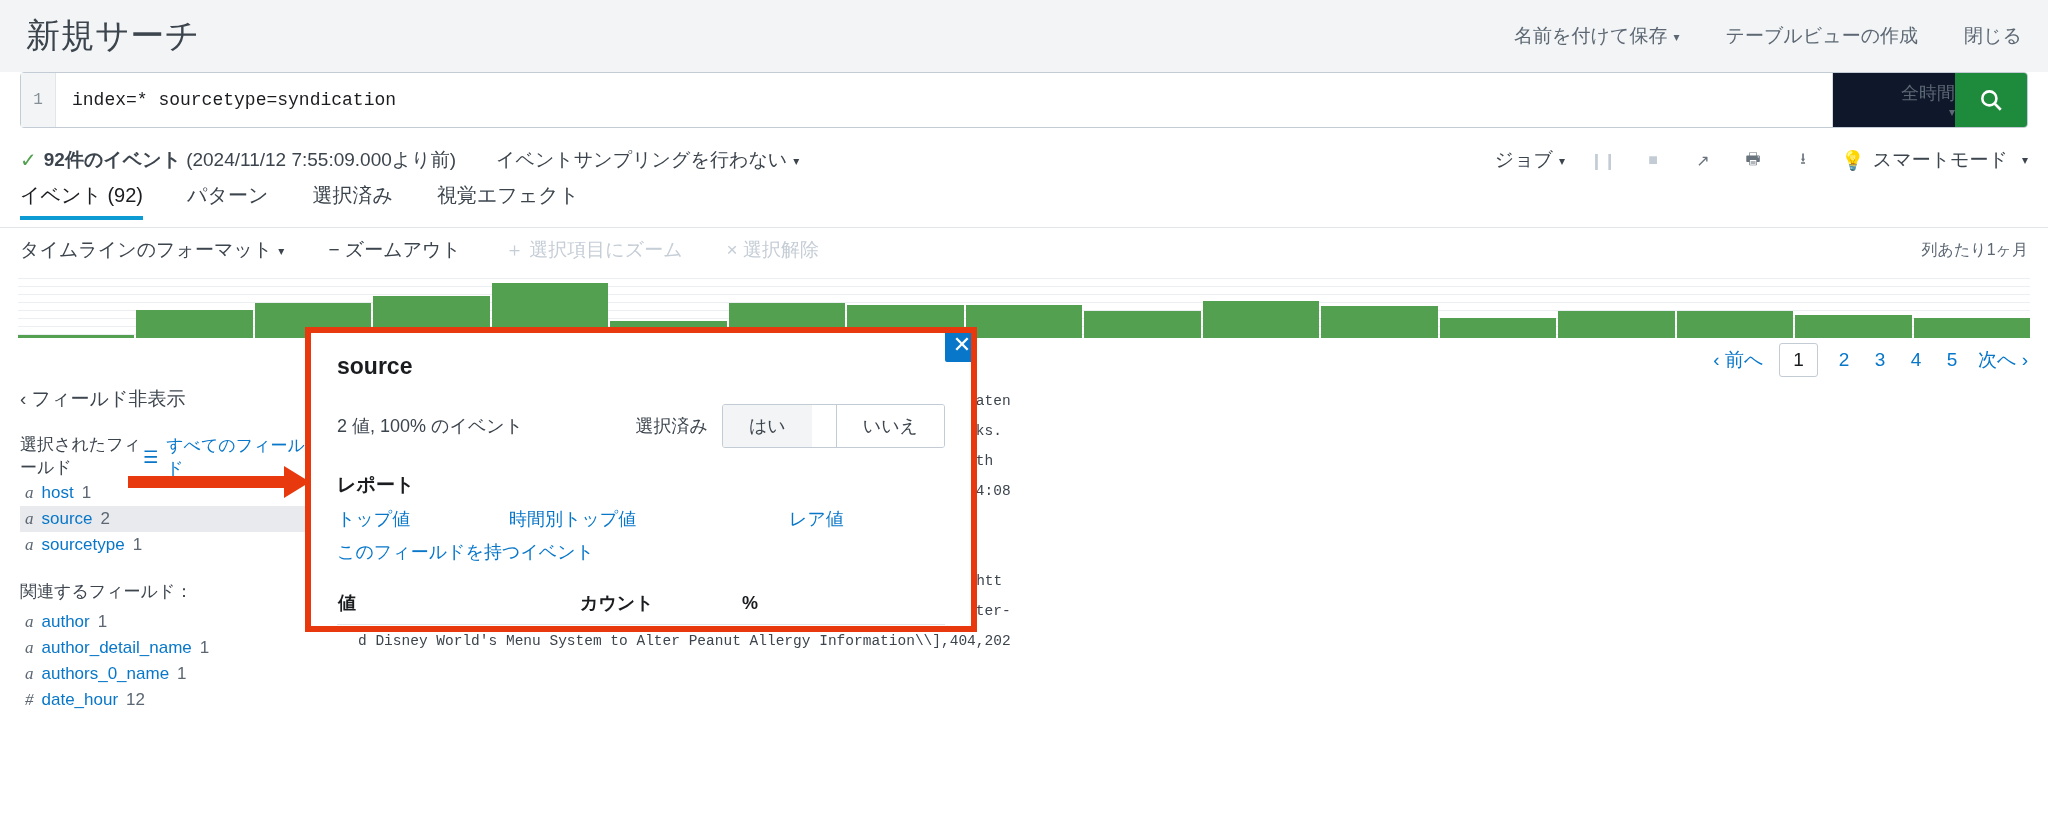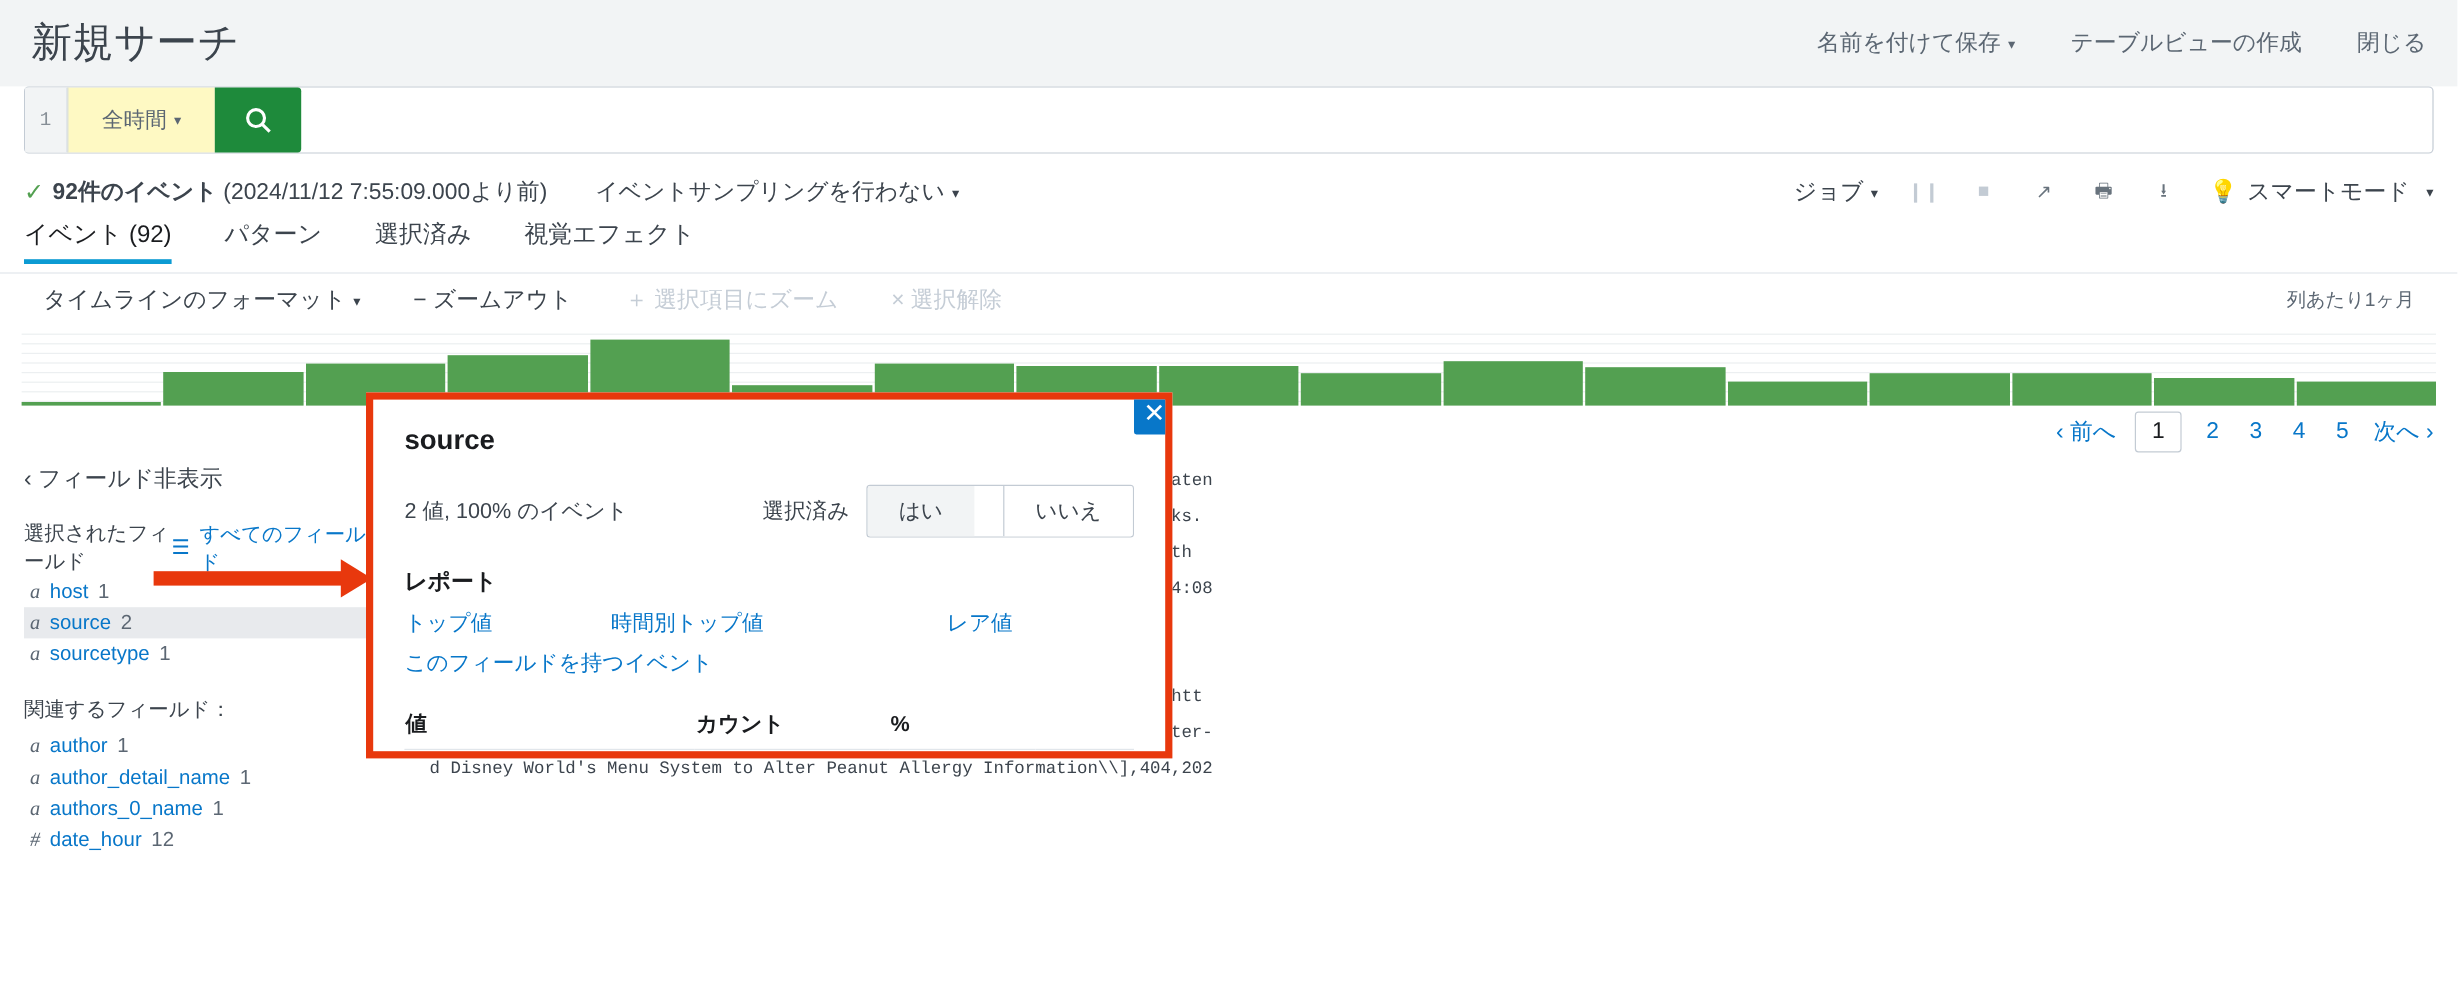--- a/index.html
+++ b/index.html
@@ -41,23 +41,23 @@
     font-size: 16px; color: #868e96;
   }
   .search-input {
     flex: 1; display: flex; align-items: center;
     padding-left: 16px;
     font-family: "Liberation Mono", "DejaVu Sans Mono", monospace;
     font-size: 18px; color: #1a1c1f;
   }
   .time-picker {
     width: 122px; border-left: 1px solid #d5dbe1;
-    background: #fef9c3;
-    display: flex; align-items: center; justify-content: center;
-    font-size: 18px; color: #5c6773; cursor: pointer;
+    background: #0f172a;
+    display: flex; align-items: flex-end; justify-content: center;
+    font-size: 18px; color: #5c6773; cursor: pointer; flex-direction: column;
   }
   .search-btn {
     width: 72px; background: #1e8a3b;
     display: flex; align-items: center; justify-content: center;
     cursor: pointer; border-radius: 0 3px 3px 0;
   }
   .search-btn svg { width: 26px; height: 26px; }
 
   
   .result-bar {
@@ -85,21 +85,21 @@
   .tab { font-size: 20px; color: #3c444d; padding-bottom: 10px; cursor: pointer; position: relative; }
   .tab.active { color: #1a1c1f; }
   .tab.active::after {
     content: ""; position: absolute; left: 0; right: 0; bottom: -1px;
     height: 4px; background: #0c9bd3;
   }
 
   
   .tl-toolbar {
     display: flex; align-items: center;
-    height: 44px; padding: 0 36px; box-sizing: border-box;
+    height: 44px; padding: 0 20px; box-sizing: border-box;
   }
   .tl-item { font-size: 19px; color: #3c444d; margin-right: 44px; cursor: pointer; white-space: nowrap; }
   .tl-item.disabled { color: #c5cdd6; cursor: default; }
   .tl-scale { margin-left: auto; font-size: 16px; color: #5c6773; }
 
   
   .histogram {
     position: relative; height: 64px; margin: 2px 18px 0 18px;
     display: flex; align-items: flex-end; gap: 2px;
   }
@@ -209,20 +209,21 @@
       <div class="header-link">
         <span>名前を付けて保存</span><span class="caret">▾</span>
       </div>
       <div class="header-link">テーブルビューの作成</div>
       <div class="header-link">閉じる</div>
     </div>
   </div>
 
   <div class="search-row">
     <div class="line-no">1</div>
+    <div class="search-input">index=* sourcetype=syndication</div>
     <div class="time-picker">
       <span>全時間</span>
         <span class="caret">▾</span>
     </div>
     <div class="search-btn">
       <svg viewBox="0 0 24 24" fill="none" stroke="#ffffff" stroke-width="2.4">
         <circle cx="10.5" cy="10.5" r="6.5"></circle>
           <line x1="15.5" y1="15.5" x2="21" y2="21"></line>
       </svg>
     </div>

